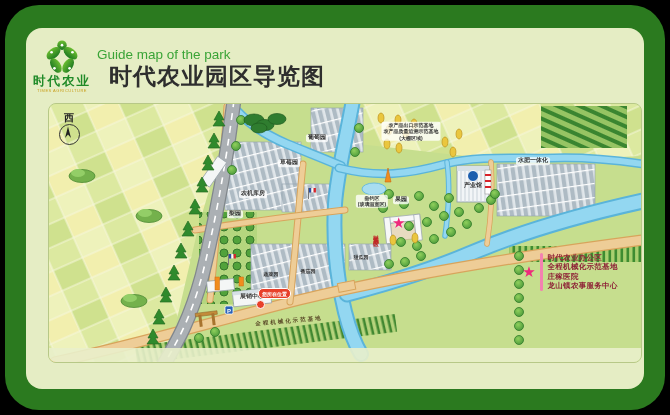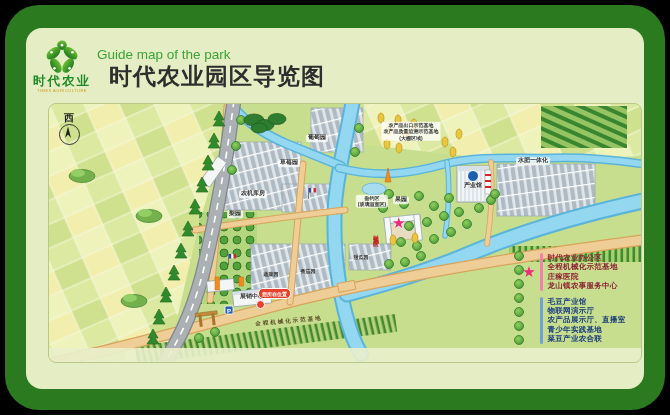--- a/index.html
+++ b/index.html
@@ -364,23 +364,16 @@
         <ul id="legend-star">
             <li>时代农业办公区</li>
             <li>全程机械化示范基地</li>
             <li>庄稼医院</li>
             <li>龙山镇农事服务中心</li>
           </ul>
       </div>
       <div class="lg-group g2">
         <div class="lg-markerbox"><span class="lg-dot"></span></div>
         <div class="lg-bar blue"></div>
-        <ul id="legend-dot">
-            <li>毛豆产业馆</li>
-            <li>物联网演示厅</li>
-            <li>农产品展示厅、直播室</li>
-            <li>青少年实践基地</li>
-            <li>菜豆产业农合联</li>
-          </ul>
       </div>
     </div>
   </div>
 </div>
 
 </body></html>

